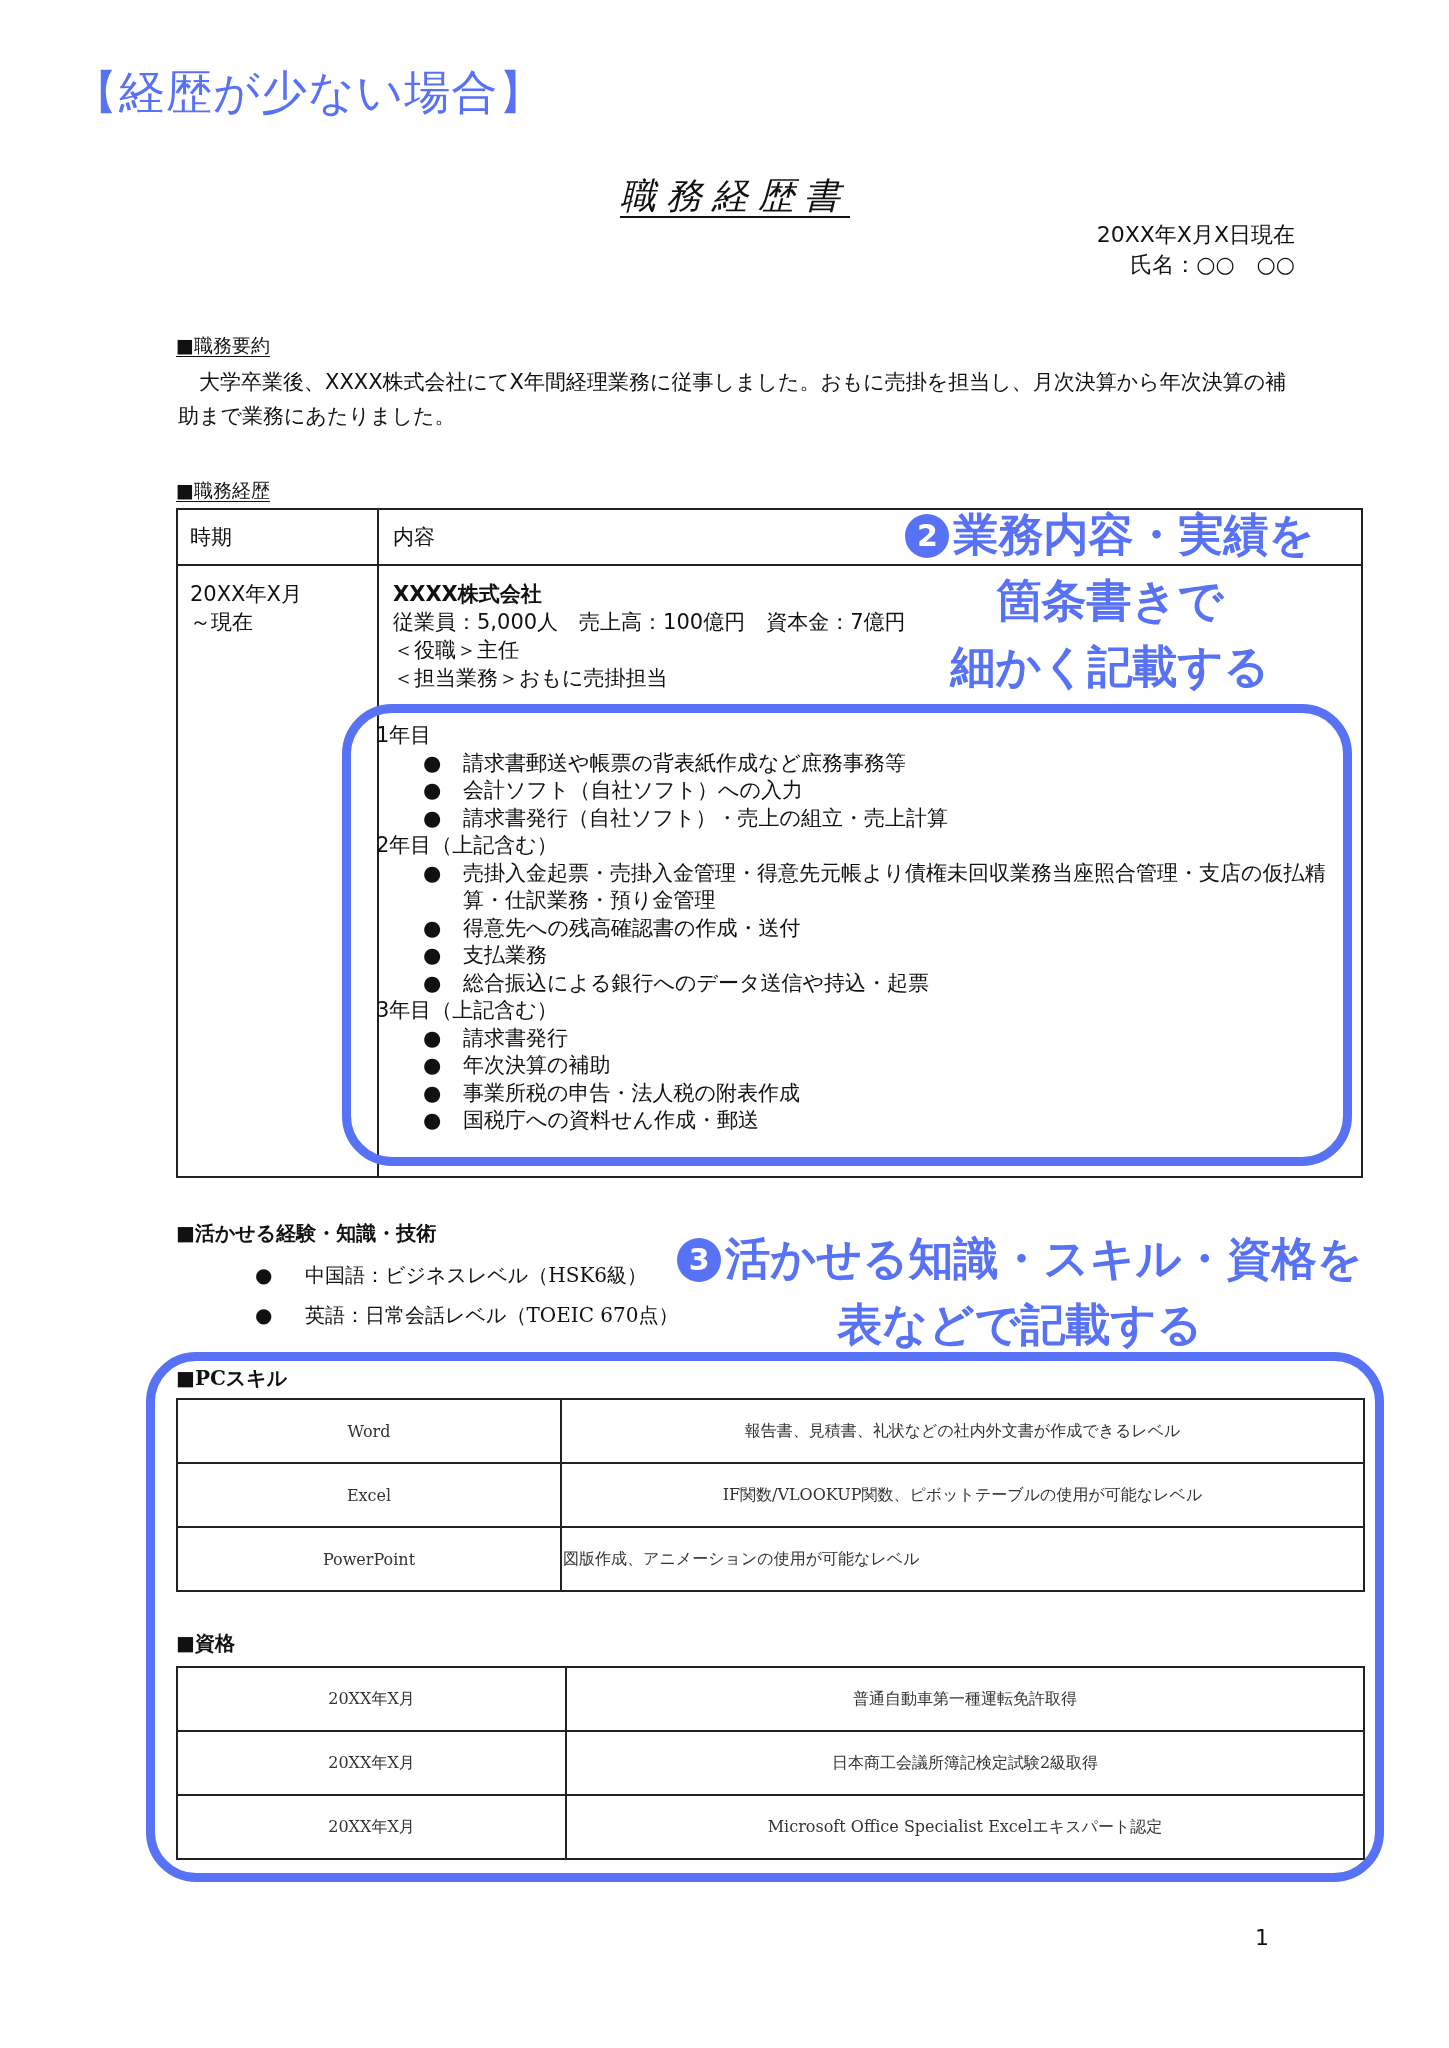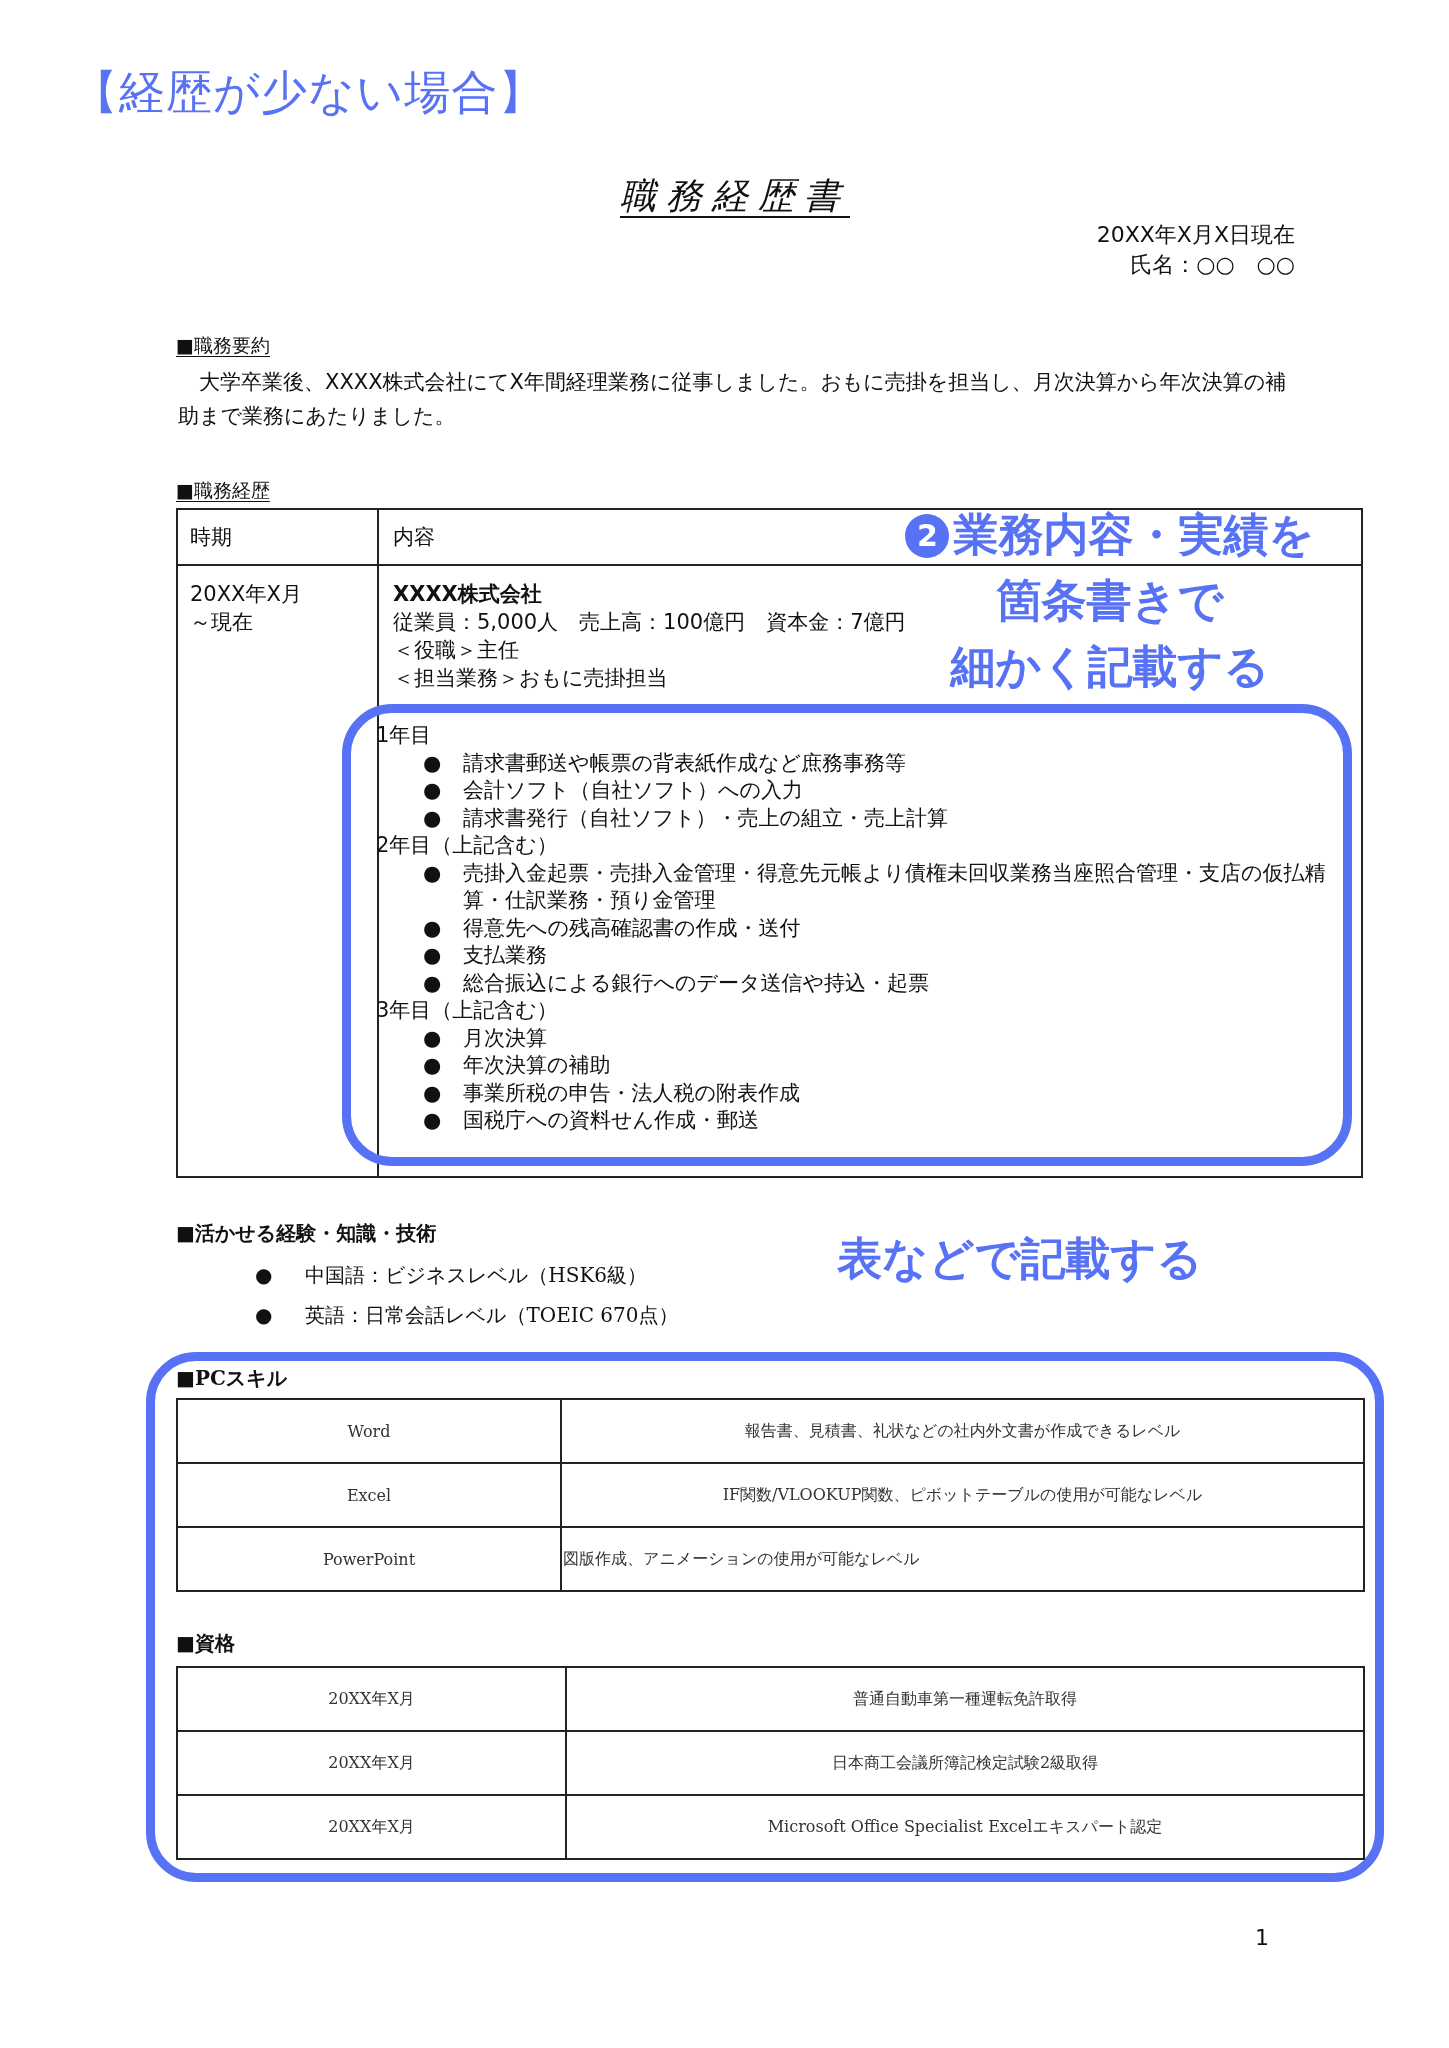--- a/index.html
+++ b/index.html
@@ -111,41 +111,42 @@
   <div class="duty-item"><span class="dot">●</span><span>会計ソフト（自社ソフト）への入力</span></div>
   <div class="duty-item"><span class="dot">●</span><span>請求書発行（自社ソフト）・売上の組立・売上計算</span></div>
 
   <div class="duty-year">2年目（上記含む）</div>
   <div class="duty-item"><span class="dot">●</span><span>売掛入金起票・売掛入金管理・得意先元帳より債権未回収業務当座照合管理・支店の仮払精算・仕訳業務・預り金管理</span></div>
   <div class="duty-item"><span class="dot">●</span><span>得意先への残高確認書の作成・送付</span></div>
   <div class="duty-item"><span class="dot">●</span><span>支払業務</span></div>
   <div class="duty-item"><span class="dot">●</span><span>総合振込による銀行へのデータ送信や持込・起票</span></div>
 
   <div class="duty-year">3年目（上記含む）</div>
-  <div class="duty-item"><span class="dot">●</span><span>月次決算</span></div>
+  <div class="duty-item"><span class="dot">●</span><span>請求書発行</span></div>
   <div class="duty-item"><span class="dot">●</span><span>年次決算の補助</span></div>
   <div class="duty-item"><span class="dot">●</span><span>事業所税の申告・法人税の附表作成</span></div>
   <div class="duty-item"><span class="dot">●</span><span>国税庁への資料せん作成・郵送</span></div>
 </div>
 
 <div class="abs blue-box box1"></div>
 
 <div class="abs callout callout2">
   <div><span class="num">2</span><span>業務内容・実績を</span></div>
   <div>箇条書きで</div>
   <div>細かく記載する</div>
 </div>
 
 <div class="abs section-h2 skills-h serif">■活かせる経験・知識・技術</div>
 <div class="abs skill-list serif">
   <div class="row"><span class="dot">●</span><span>中国語：ビジネスレベル（HSK6級）</span></div>
   <div class="row"><span class="dot">●</span><span>英語：日常会話レベル（TOEIC 670点）</span></div>
 </div>
 
 <div class="abs callout callout3">
+  <div><span class="num">3</span><span>活かせる知識・スキル・資格を</span></div>
   <div>表などで記載する</div>
 </div>
 
 <div class="abs blue-box box2"></div>
 
 <div class="abs section-h2 pc-h serif">■PCスキル</div>
 <table class="abs tbl pc-tbl serif">
   <tbody>
       <tr>
     <td class="k">Word</td>

